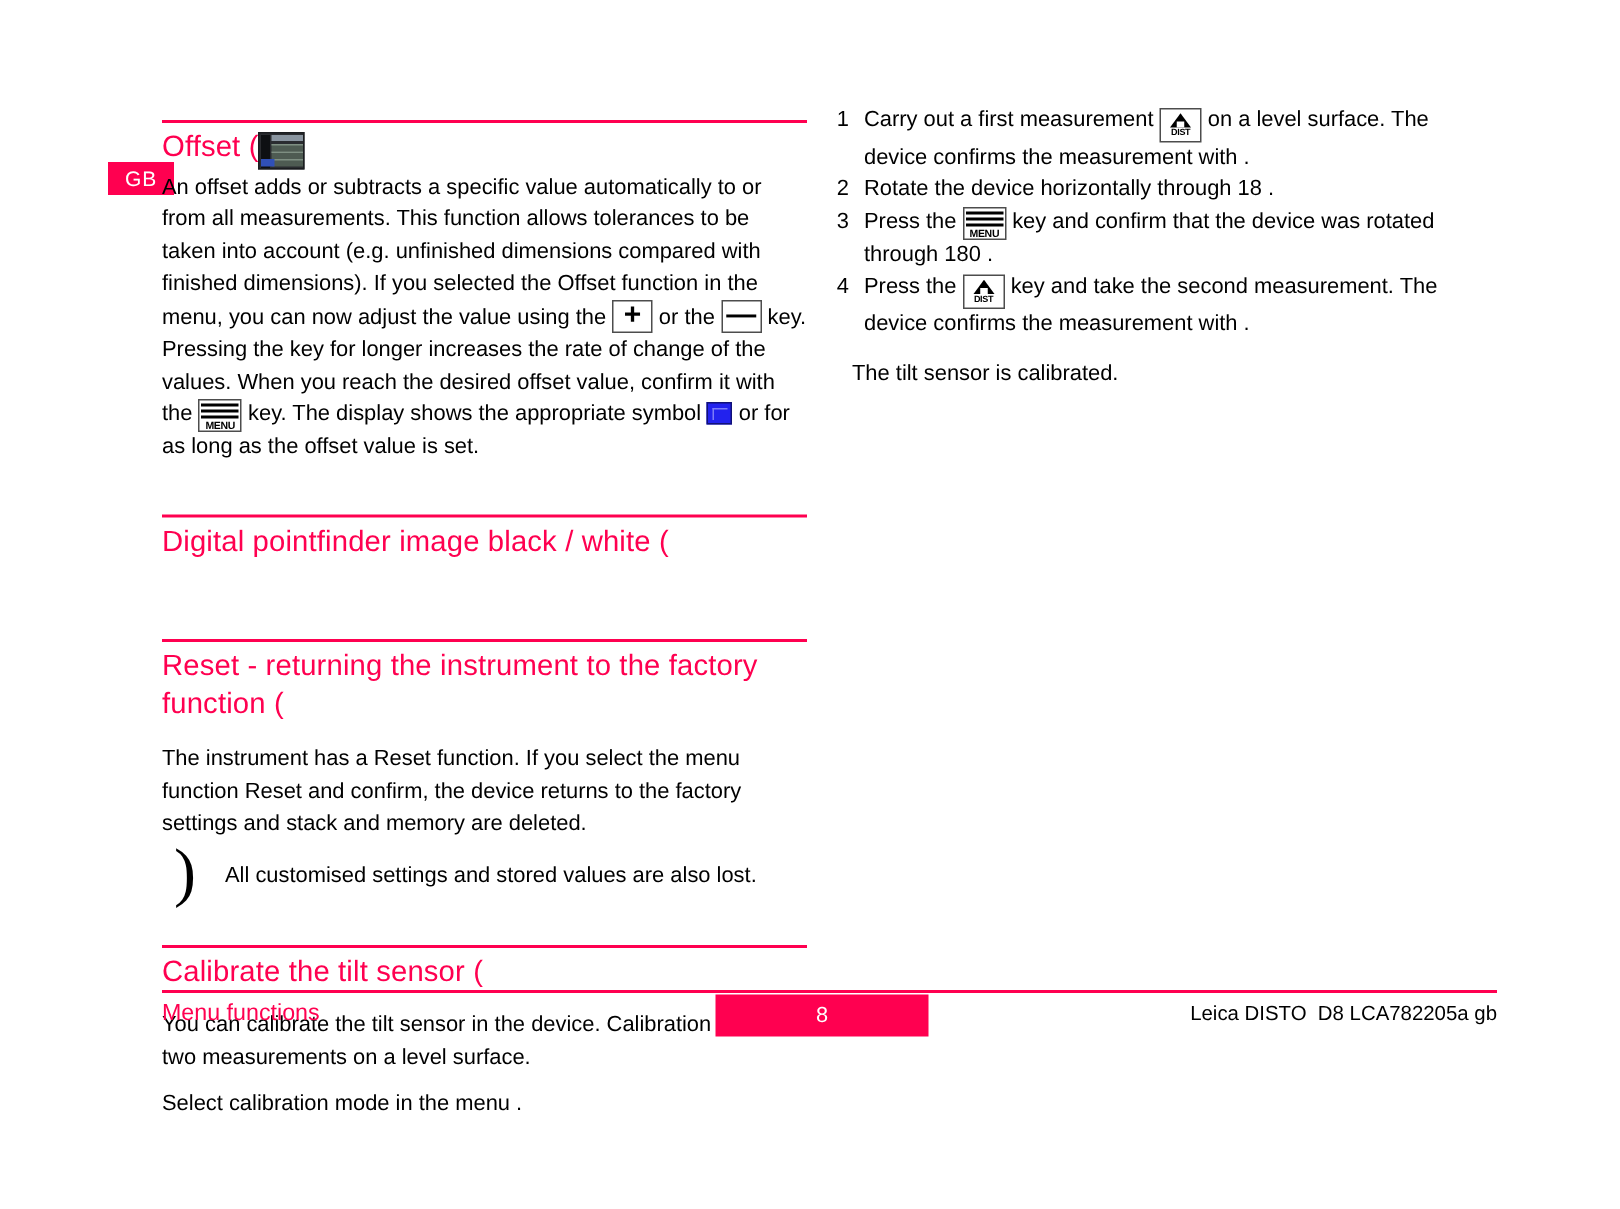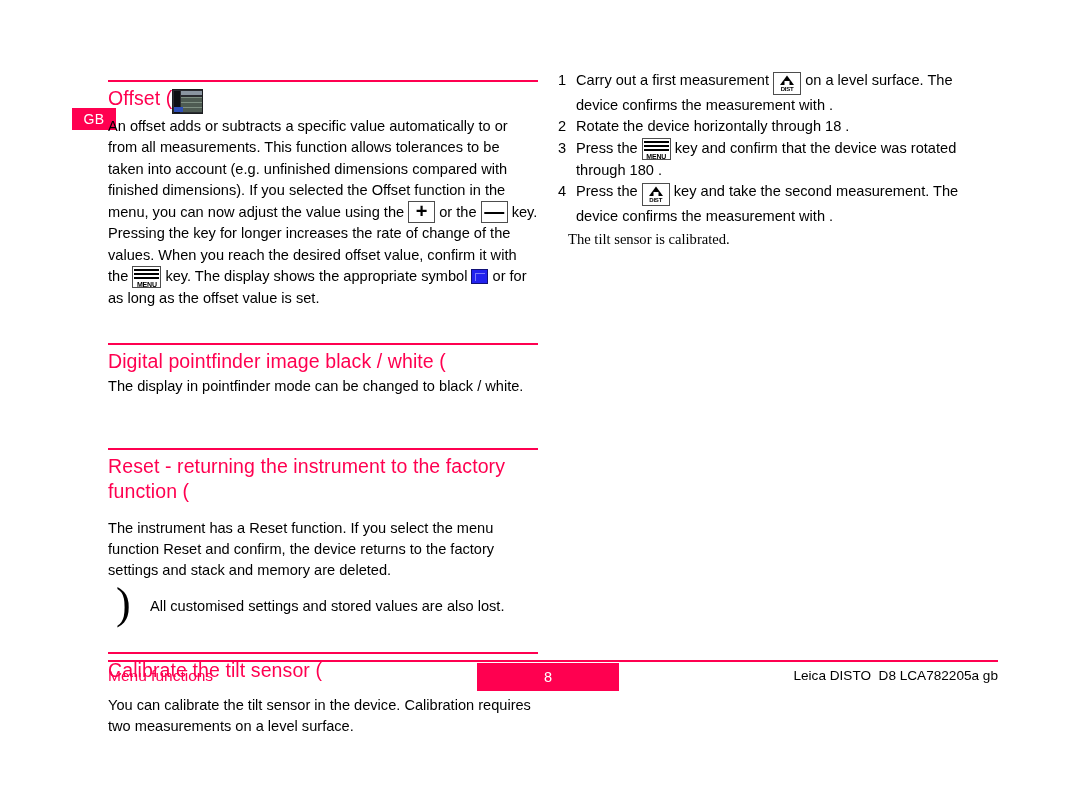--- a/index.html
+++ b/index.html
@@ -213,22 +213,21 @@
     left: 6px;
     top: 0;
     width: 14px;
     text-align: right;
     font-size: 14.6px;
     line-height: 21.3px;
   }
   .after-steps {
     font-size: 14.6px;
     line-height: 21.3px;
-    margin: 2px 0 0 22px;
-    font-family: Liberation Serif, serif;
+    margin: 12px 0 0 22px;
   }
 
   
   .note {
     position: relative;
     min-height: 34px;
     margin-top: 14px;
     padding-left: 42px;
   }
   .note .dingbat {
@@ -318,21 +317,20 @@
         </span>
       </h2>
       <p class="body"><span>An offset adds or subtracts a specific value automatically to or from all measurements. This function allows tolerances to be taken into account (e.g. unfinished dimensions compared with finished dimensions). If you selected the Offset function in the menu, you can now adjust the value using the </span><span class="keyicon key-plusminus"><span class="glyph">+</span></span><span> or the </span><span class="keyicon key-plusminus"><span class="glyph">—</span></span><span> key. Pressing the key for longer increases the rate of change of the values. When you reach the desired offset value, confirm it with the </span><span class="keyicon key-menu"><span class="bars"><i></i><i></i><i></i></span><span class="lbl">MENU</span></span><span> key. The display shows the appropriate symbol </span><span class="blue-square"></span><span> or    for as long as the offset value is set.</span></p>
     </div>
 
     <div class="gap-lg"></div>
 
     <div class="sec-wrap">
       <div class="rule"></div>
       <h2 class="sec">Digital pointfinder image black / white (</h2>
-      <p class="body">The display in pointfinder mode can be changed to black / white.</p>
     </div>
 
     <div class="gap-lg"></div>
 
 
     <div class="gap-md"></div>
 
     <div class="sec-wrap">
       <div class="rule"></div>
       <h2 class="sec">Reset - returning the instrument to the factory function (</h2>
@@ -345,20 +343,21 @@
     </div>
 
     <div class="gap-sm"></div>
 
     <div class="sec-wrap">
       <div class="rule"></div>
       <h2 class="sec">Calibrate the tilt sensor (</h2>
       <div style="height:8px"></div>
       <p class="body">You can calibrate the tilt sensor in the device. Calibration requires two measurements on a level surface.</p>
       <div style="height:8px"></div>
+      <p class="body">Select calibration mode in the menu   .</p>
     </div>
 
   </div>
 
   <div id="col-right">
     <ol class="steps">
 
       <li>
         <span class="num">1</span><span>Carry out a first measurement </span><span class="keyicon key-dist">
           <svg width="18" height="11" viewBox="0 0 18 11">

